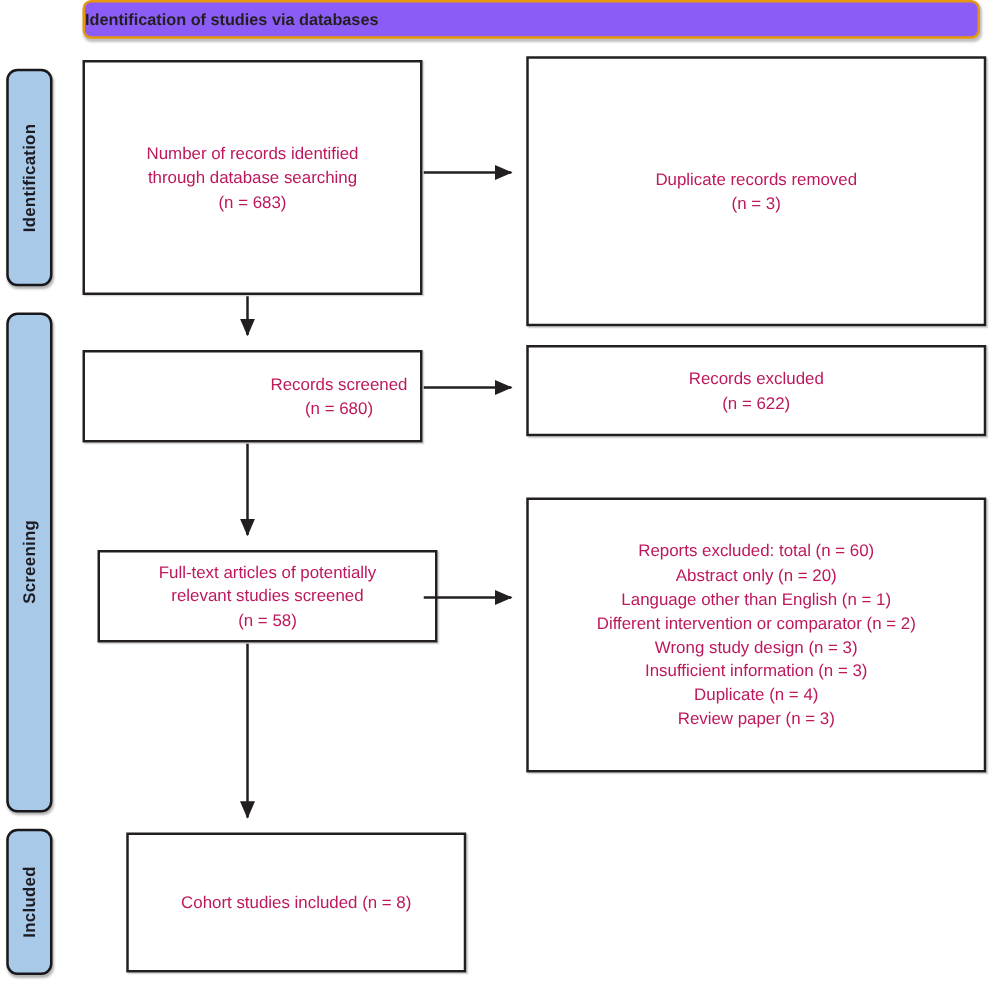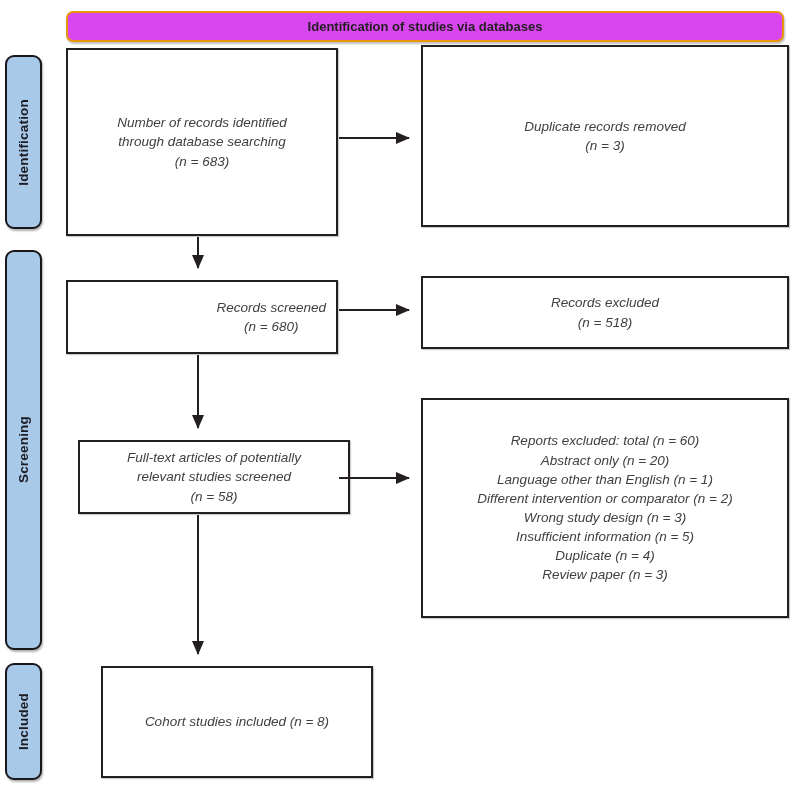--- a/index.html
+++ b/index.html
@@ -12,26 +12,26 @@
     position: relative;
     width: 792px;
     height: 786px;
     background: #ffffff;
     color: #231f20;
     overflow: hidden;
   }
   
   .banner {
     position: absolute;
-    left: 66px; top: 11px;
+    left: 66px; top: 0;
     width: 714px; height: 27px;
-    background: #d946ef;
+    background: #8b5cf6;
     border: 2px solid #e8960e;
     border-radius: 7px;
-    display: flex; align-items: center; justify-content: center;
+    display: flex; align-items: center; justify-content: flex-start;
     box-shadow: 1px 2px 2px rgba(0,0,0,0.25);
   }
   .banner .banner-text {
     font-size: 13px;
     font-weight: bold;
     color: #231f20;
   }
   
   .stage {
     position: absolute;
@@ -62,26 +62,25 @@
     border: 2px solid #231f20;
     display: flex; align-items: center; justify-content: center;
     box-shadow: 1px 1px 1px rgba(0,0,0,0.2);
     box-sizing: border-box;
   }
   .box-text {
     font-size: 13.5px;
     line-height: 1.42;
     text-align: center;
     white-space: pre-line;
-    color: #404040;
+    color: #be185d;
     padding: 4px 10px;
-    font-style: italic;
   }
   .box-identified        { left: 66px;  top: 48px;  width: 272px; height: 188px; }
-  .box-duplicates        { left: 421px; top: 45px;  width: 368px; height: 182px; }
+  .box-duplicates        { left: 421px; top: 45px;  width: 368px; height: 216px; }
   .box-screened          { left: 66px;  top: 280px; width: 272px; height: 74px; justify-content: flex-end; }
   .box-records-excluded  { left: 421px; top: 276px; width: 368px; height: 73px; }
   .box-fulltext          { left: 78px;  top: 440px; width: 272px; height: 74px; }
   .box-reports-excluded  { left: 421px; top: 398px; width: 368px; height: 220px; }
   .box-included          { left: 66px;  top: 666px; width: 272px; height: 112px; margin-left: 35px; }
   
   .arrows {
     position: absolute;
     left: 0; top: 0;
     width: 792px; height: 786px;
@@ -118,36 +117,36 @@
 (n = 3)</span>
   </div>
 
   <div class="flow-box box-screened">
     <span class="box-text">Records screened
 (n = 680)</span>
   </div>
 
   <div class="flow-box box-records-excluded">
     <span class="box-text">Records excluded
-(n = 518)</span>
+(n = 622)</span>
   </div>
 
   <div class="flow-box box-fulltext">
     <span class="box-text">Full-text articles of potentially
 relevant studies screened
 (n = 58)</span>
   </div>
 
   <div class="flow-box box-reports-excluded">
     <span class="box-text"><span>Reports excluded: total (n = 60)</span>
 <span>Abstract only (n = 20)</span>
 <span>Language other than English (n = 1)</span>
 <span>Different intervention or comparator (n = 2)</span>
 <span>Wrong study design (n = 3)</span>
-<span>Insufficient information (n = 5)</span>
+<span>Insufficient information (n = 3)</span>
 <span>Duplicate (n = 4)</span>
 <span>Review paper (n = 3)</span></span>
   </div>
 
   <div class="flow-box box-included">
     <span class="box-text">Cohort studies included (n = 8)</span>
   </div>
 
   <svg class="arrows" viewBox="0 0 792 786" xmlns="http://www.w3.org/2000/svg">
     <defs>

